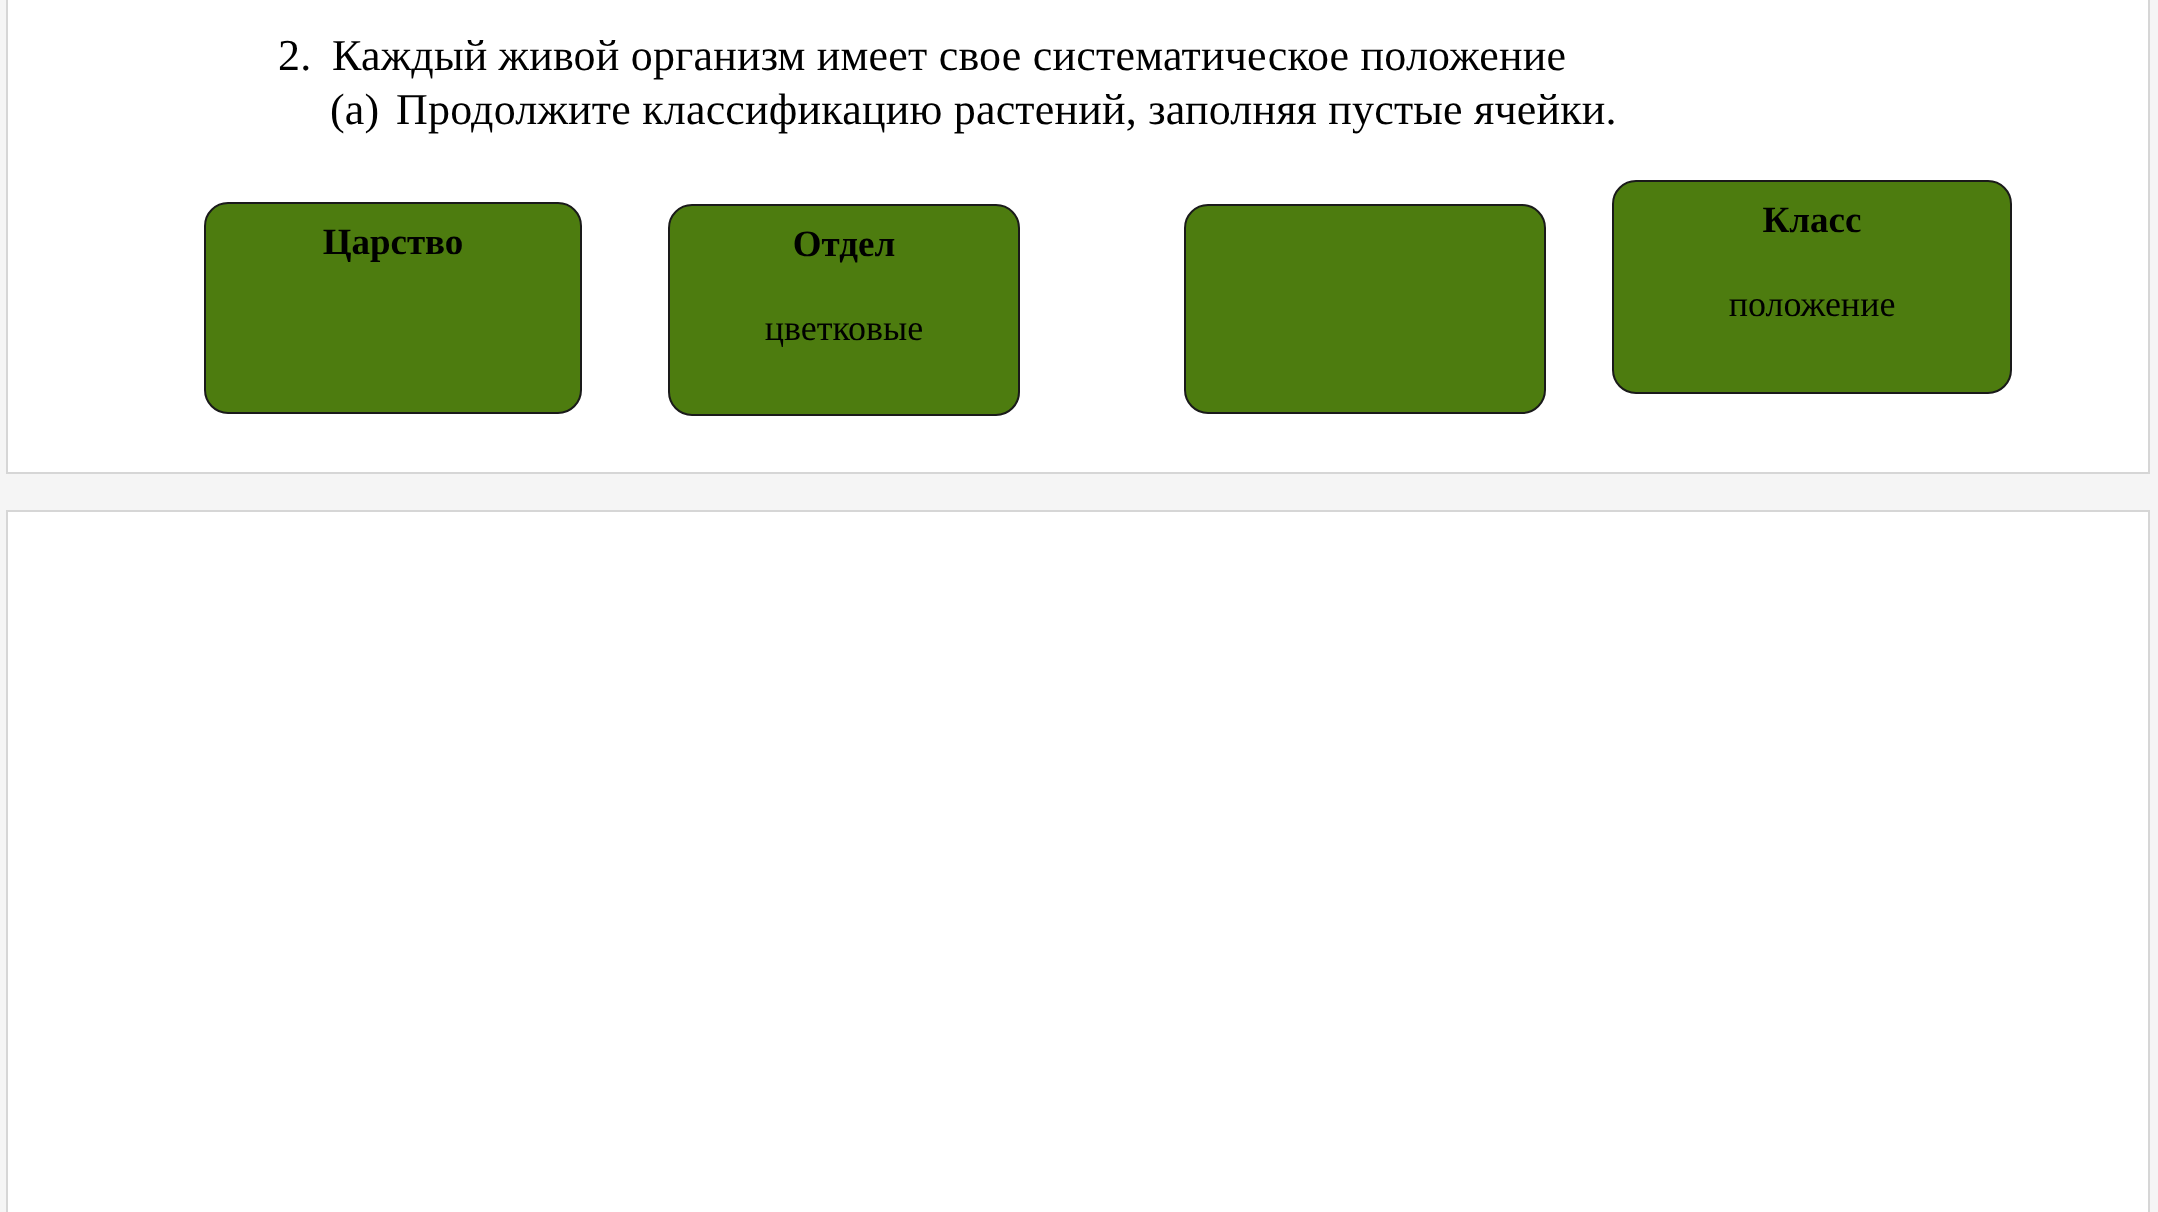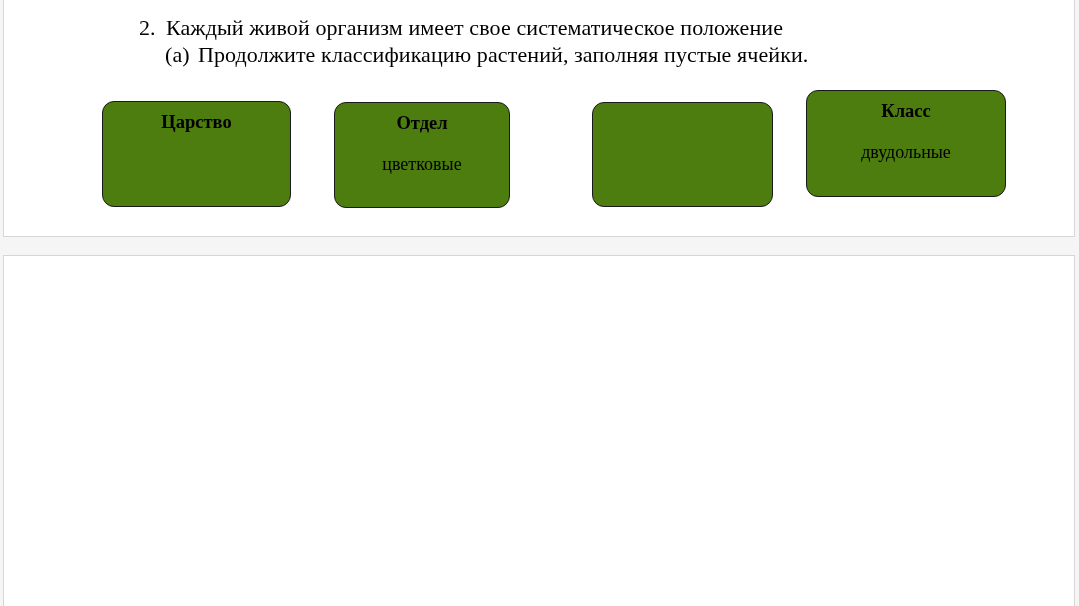--- a/index.html
+++ b/index.html
@@ -138,21 +138,21 @@
   <div class="tbox box-empty-1">
     <div class="tbox-inner gap-lg">
       <span class="tbox-title"></span>
       <span class="tbox-value"></span>
     </div>
   </div>
 
   <div class="tbox box-class">
     <div class="tbox-inner gap-lg">
       <span class="tbox-title">Класс</span>
-      <span class="tbox-value">двудольные</span>
+      <span class="tbox-value">положение</span>
     </div>
   </div>
 
 </div>
 
 <div class="panel panel-bottom">
 
   
   
   

